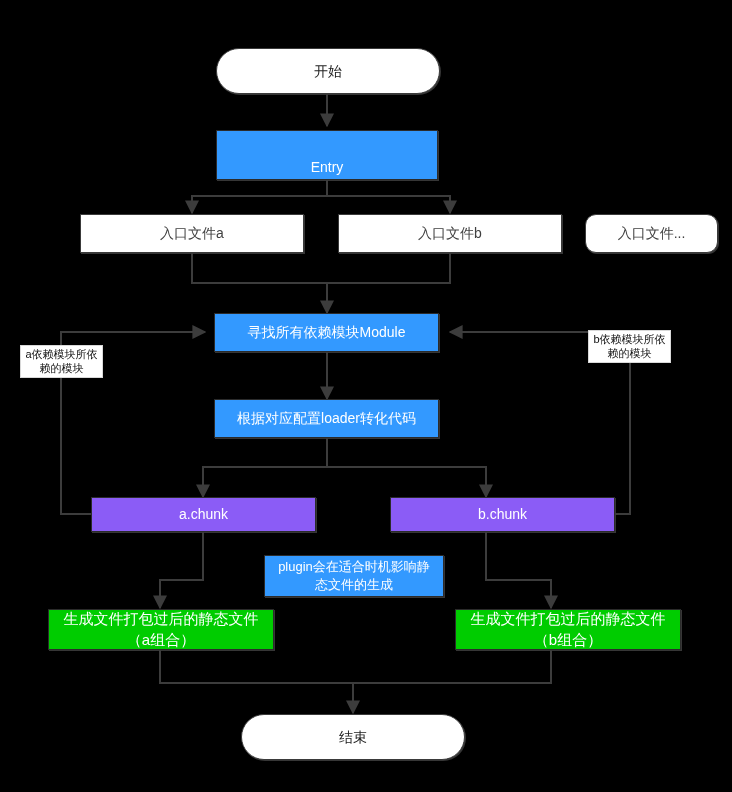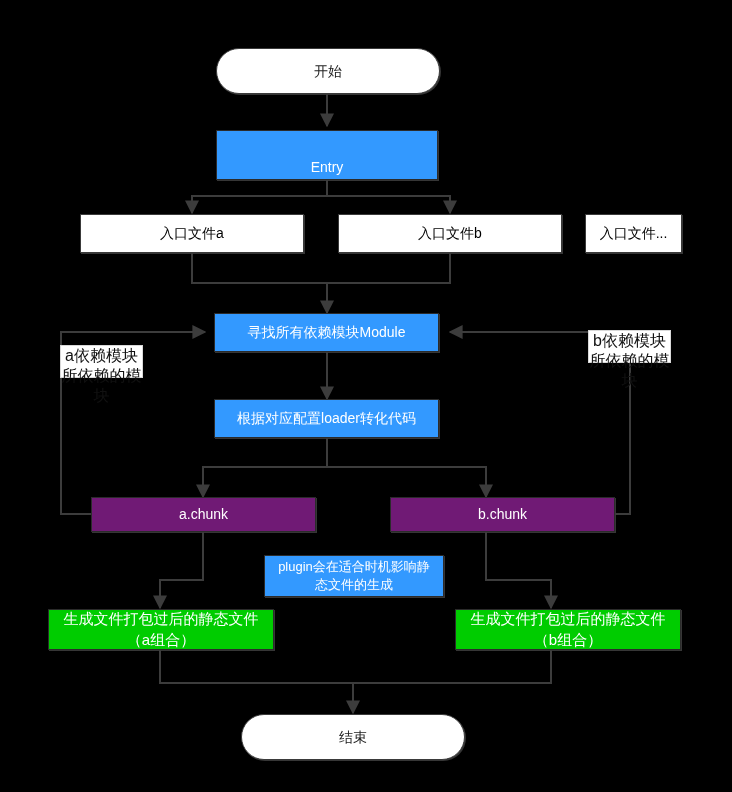--- a/index.html
+++ b/index.html
@@ -44,46 +44,46 @@
     border: 1px solid #3a3a3a;
   }
   .proc-blue {
     background: #3399ff;
     color: #ffffff;
     font-size: 14px;
     border: 1px solid #2b2b2b;
   }
   .proc-white {
     background: #ffffff;
-    color: #000000;
+    color: #404040;
     font-size: 14px;
     border: 1px solid #3a3a3a;
   }
   .proc-teal {
-    background: #701a75;
+    background: #8b5cf6;
     color: #ffffff;
     font-size: 14px;
     border: 1px solid #2b2b2b;
   }
   .proc-green {
     background: #00cc00;
     color: #ffffff;
     font-size: 15px;
     border: 1px solid #2b2b2b;
   }
   .edge-label {
     position: absolute;
     box-sizing: border-box;
     background: #ffffff;
     color: #111111;
-    font-size: 16px;
+    font-size: 11px;
     line-height: 1.25;
     text-align: center;
     display: flex;
-    align-items: flex-start;
+    align-items: center;
     justify-content: center;
     border: 1px solid #d8d8d8;
     z-index: 5;
   }
   .plugin-note {
     z-index: 6;
   }
 </style>
 </head>
 <body>
@@ -132,29 +132,29 @@
   </div>
 
   <div class="node proc-white" style="left:80px; top:214px; width:224px; height:39px;">
     <span>入口文件a</span>
   </div>
 
   <div class="node proc-white" style="left:338px; top:214px; width:224px; height:39px;">
     <span>入口文件b</span>
   </div>
 
-  <div class="node proc-white" style="left:585px; top:214px; width:97px; height:39px;">
+  <div class="node proc-white" style="left:585px; top:214px; width:133px; height:39px;border-radius:11px;">
     <span>入口文件...</span>
   </div>
 
   <div class="node proc-blue" style="left:214px; top:313px; width:225px; height:39px;">
     <span>寻找所有依赖模块Module</span>
   </div>
 
-  <div class="edge-label" style="left:20px; top:345px; width:83px; height:33px;margin-left:40px;">
+  <div class="edge-label" style="left:20px; top:345px; width:83px; height:33px;">
     <span>a依赖模块所依赖的模块</span>
   </div>
 
   <div class="edge-label" style="left:588px; top:330px; width:83px; height:33px;">
     <span>b依赖模块所依赖的模块</span>
   </div>
 
   <div class="node proc-blue" style="left:214px; top:399px; width:225px; height:39px;">
     <span>根据对应配置loader转化代码</span>
   </div>

